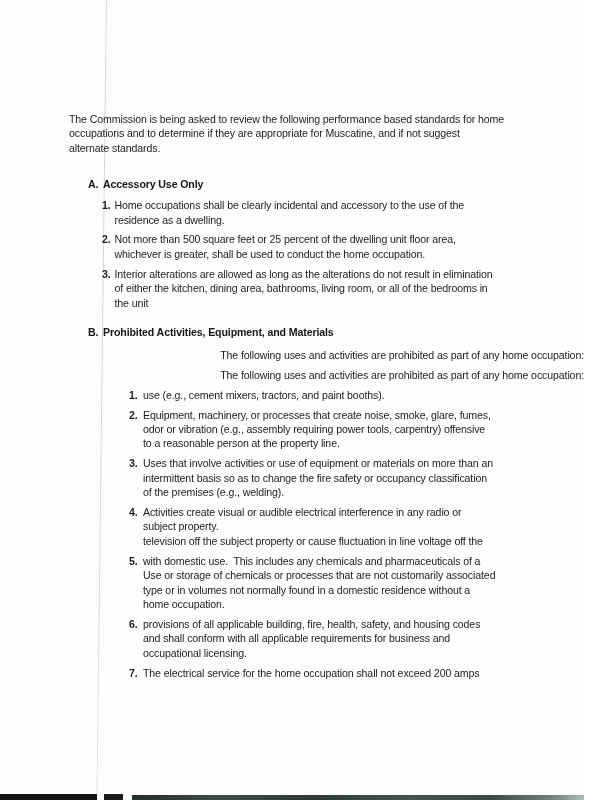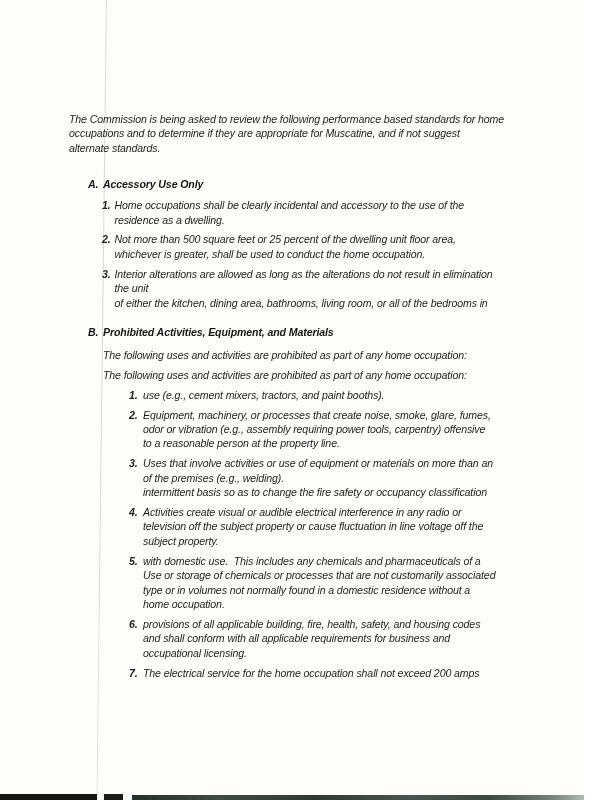--- a/index.html
+++ b/index.html
@@ -7,41 +7,40 @@
   .page {
     position: relative;
     width: 584px;
     height: 800px;
     background: #fdfdfc;
     overflow: hidden;
     font-family: "Liberation Sans", sans-serif;
     font-size: 10.6px;
     letter-spacing: -0.12px;
     color: #1d1d1d;
-    font-style: italic;
   }
 
   .content { position: absolute; top: 112px; left: 0; right: 0; }
 
   .line, .lines > div { line-height: 14.4px; white-space: pre; }
 
   .intro { margin: 0 0 22px 69px; }
 
   .sec-heading {
     display: flex;
     margin-left: 88px;
     font-weight: bold;
     color: #161616;
     line-height: 14.4px;
   }
   .sec-heading .sec-label { width: 15px; flex: none; }
   .sec-heading-a { margin-bottom: 6.5px; }
   .sec-heading-b { margin-top: 15px; margin-bottom: 8.5px; }
 
-  .lead { margin: 0 0 5.5px 103px; }
+  .lead { margin: 0 0 5.5px 103px; text-align: right; }
 
   .item { display: flex; margin-bottom: 5.5px; }
   .item .num { font-weight: bold; flex: none; line-height: 14.4px; }
   .item.level1 { margin-left: 102px; }
   .item.level1 .num { width: 12.5px; }
   .item.level2 { margin-left: 129px; }
   .item.level2 .num { width: 14px; }
 
   
   .fold-line {
@@ -95,22 +94,22 @@
       <span class="num">2.</span>
       <div class="lines">
           <div>Not more than 500 square feet or 25 percent of the dwelling unit floor area,</div>
           <div>whichever is greater, shall be used to conduct the home occupation.</div>
         </div>
     </div>
     <div class="item level1">
       <span class="num">3.</span>
       <div class="lines">
           <div>Interior alterations are allowed as long as the alterations do not result in elimination</div>
+          <div>of either the kitchen, dining area, bathrooms, living room, or all of the bedrooms in</div>
           <div>the unit</div>
-          <div>of either the kitchen, dining area, bathrooms, living room, or all of the bedrooms in</div>
         </div>
     </div>
 
     <div class="sec-heading sec-heading-b">
       <span class="sec-label">B.</span>
       <span class="sec-title">Prohibited Activities, Equipment, and Materials</span>
     </div>
 
     <div class="lead lines">
         <div>The following uses and activities are prohibited as part of any home occupation:</div>
@@ -130,30 +129,30 @@
       <div class="lines">
           <div>Equipment, machinery, or processes that create noise, smoke, glare, fumes,</div>
           <div>odor or vibration (e.g., assembly requiring power tools, carpentry) offensive</div>
           <div>to a reasonable person at the property line.</div>
         </div>
     </div>
     <div class="item level2">
       <span class="num">3.</span>
       <div class="lines">
           <div>Uses that involve activities or use of equipment or materials on more than an</div>
+          <div>intermittent basis so as to change the fire safety or occupancy classification</div>
           <div>of the premises (e.g., welding).</div>
-          <div>intermittent basis so as to change the fire safety or occupancy classification</div>
         </div>
     </div>
     <div class="item level2">
       <span class="num">4.</span>
       <div class="lines">
           <div>Activities create visual or audible electrical interference in any radio or</div>
+          <div>subject property.</div>
           <div>television off the subject property or cause fluctuation in line voltage off the</div>
-          <div>subject property.</div>
         </div>
     </div>
     <div class="item level2">
       <span class="num">5.</span>
       <div class="lines">
           <div>with domestic use.  This includes any chemicals and pharmaceuticals of a</div>
           <div>Use or storage of chemicals or processes that are not customarily associated</div>
           <div>type or in volumes not normally found in a domestic residence without a</div>
           <div>home occupation.</div>
         </div>

